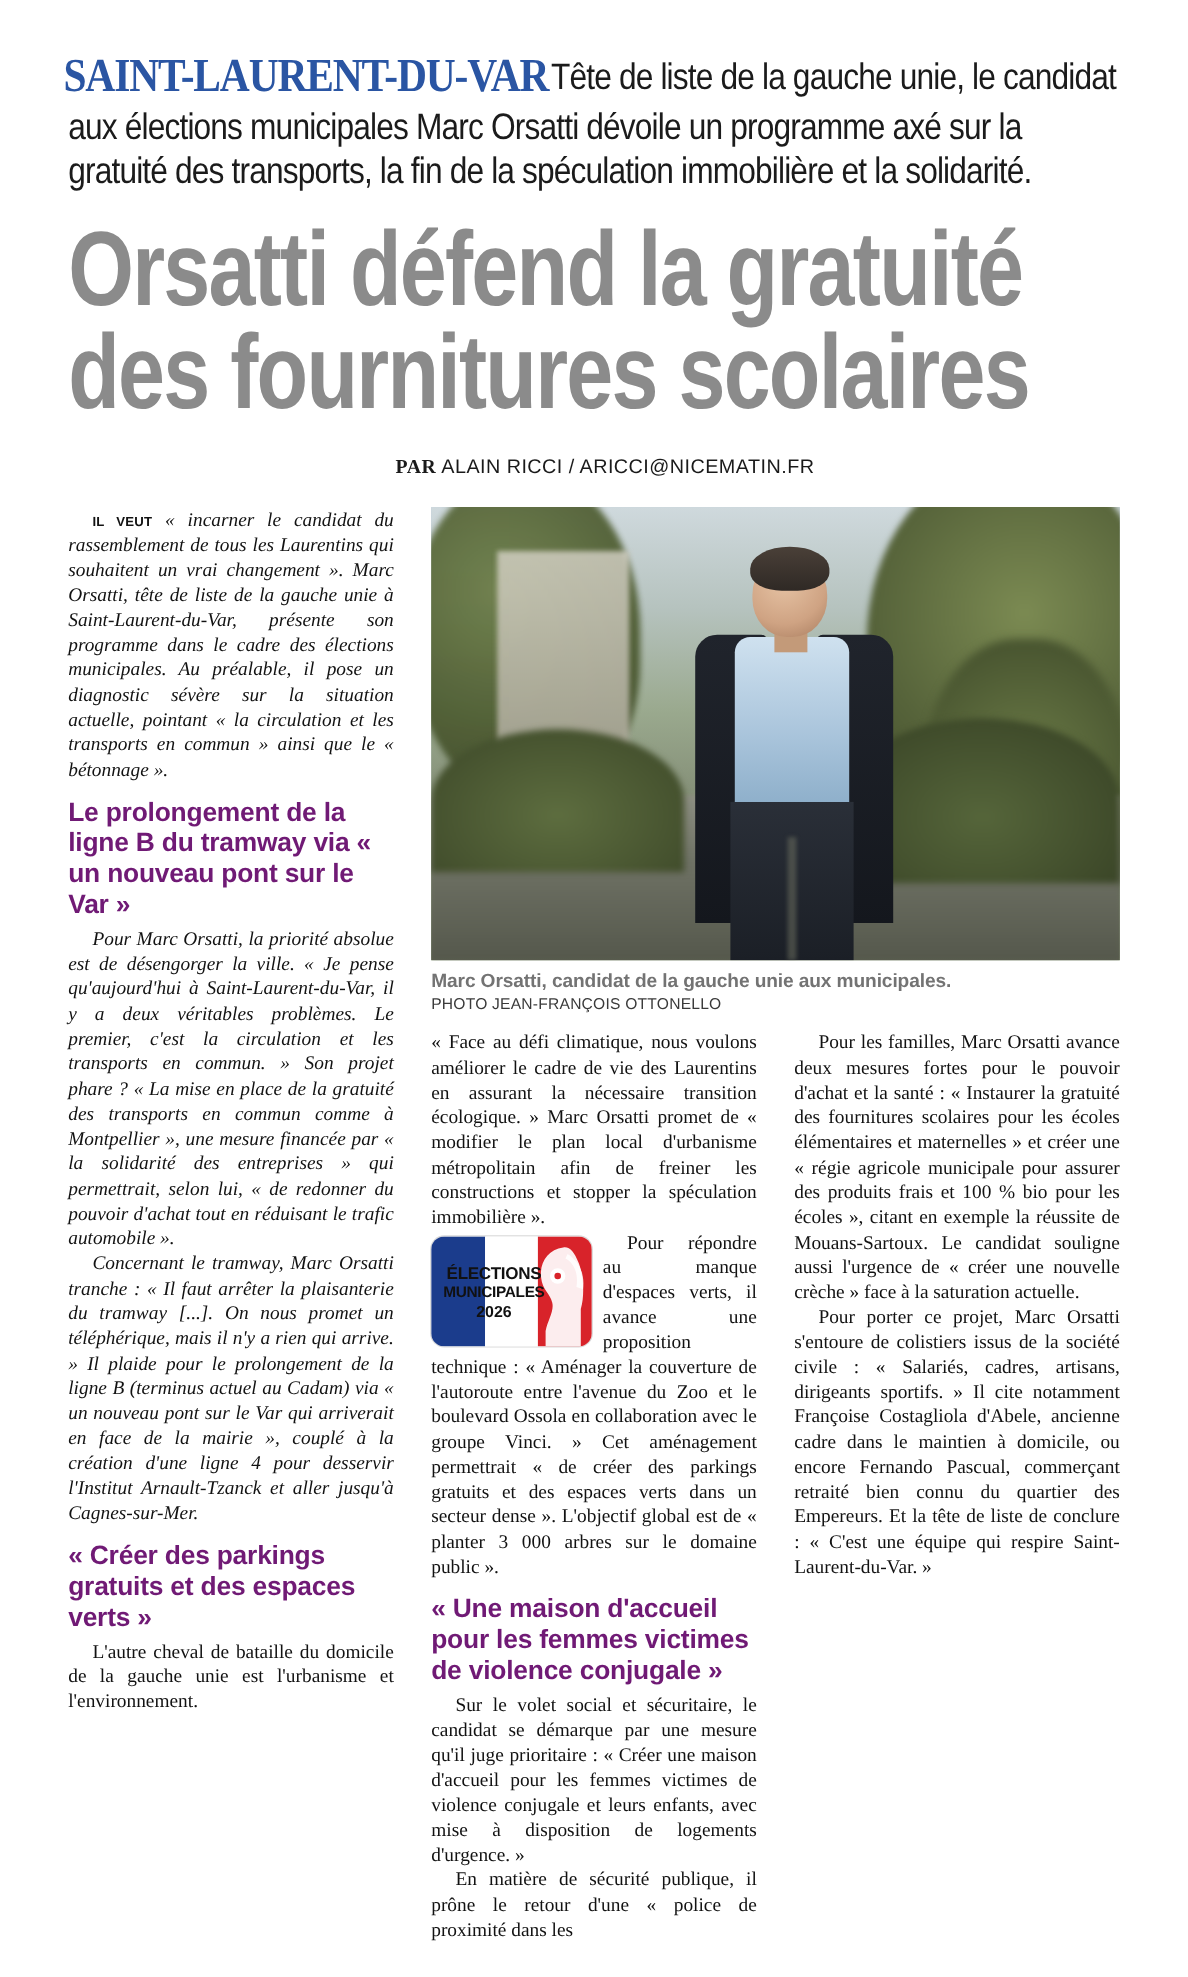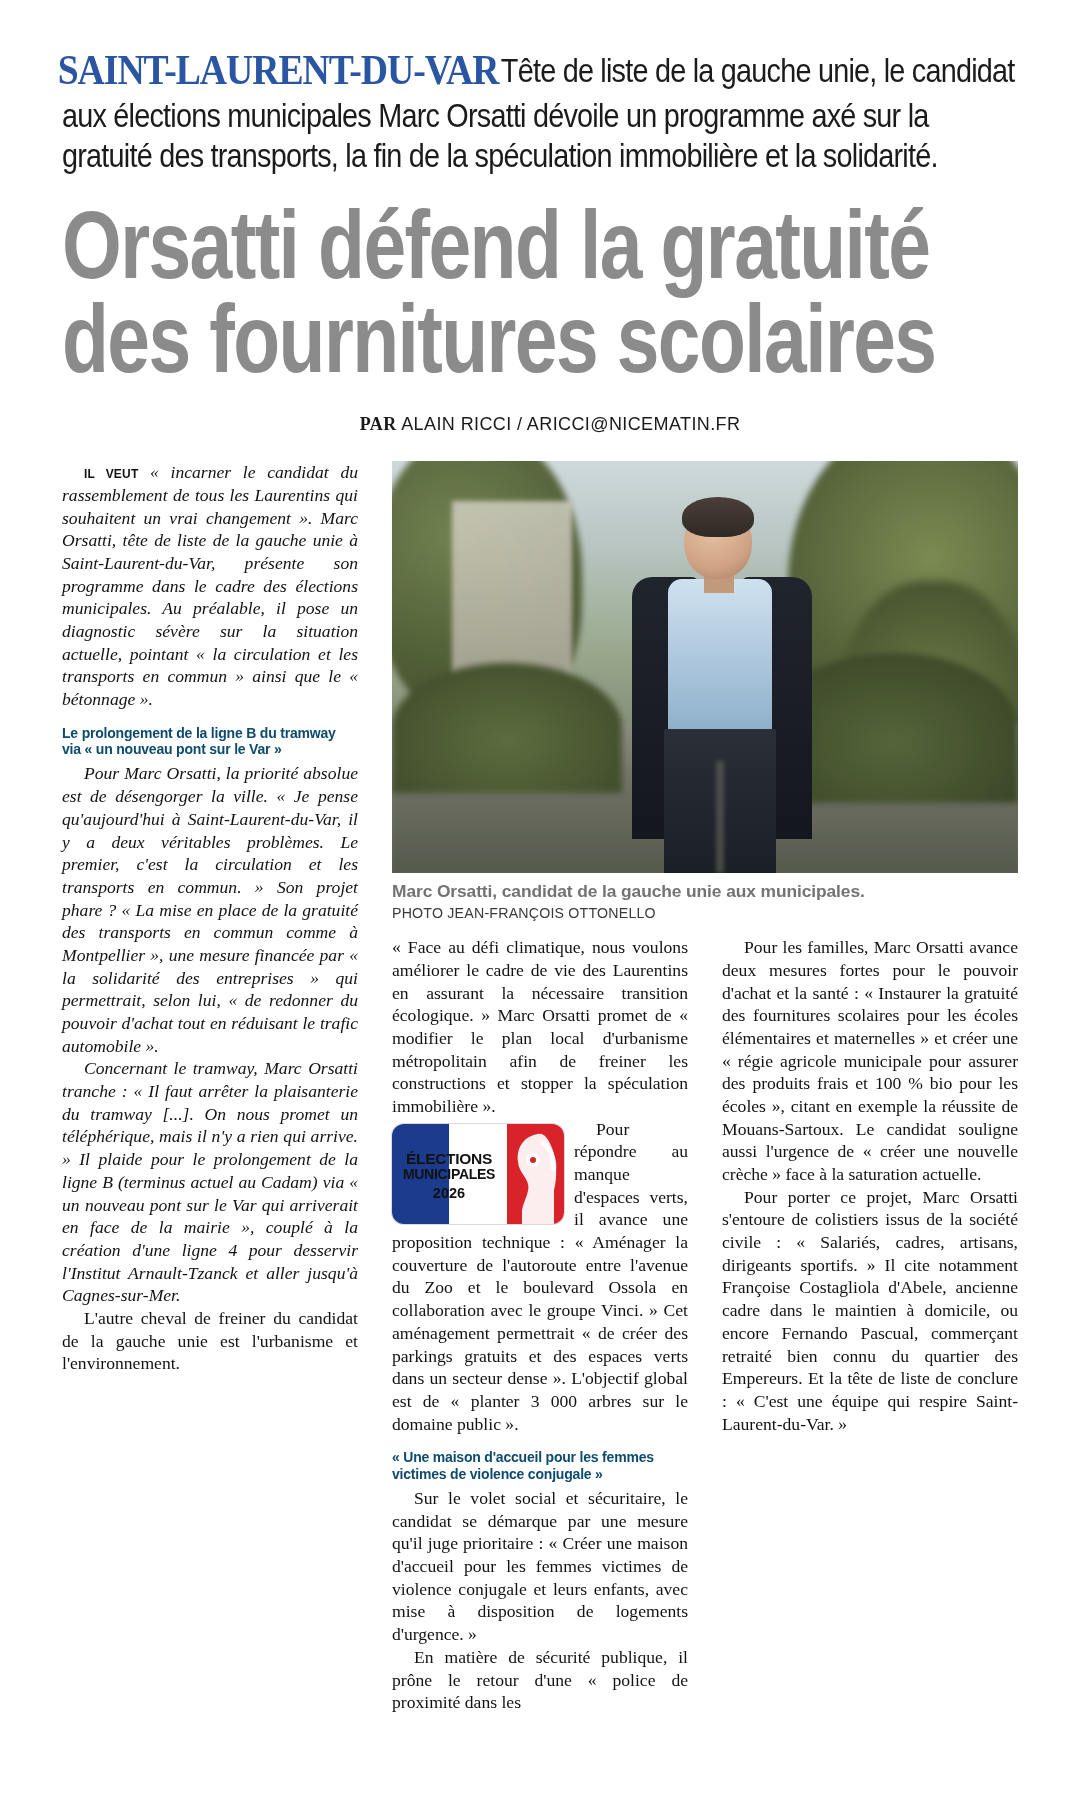--- a/index.html
+++ b/index.html
@@ -98,23 +98,23 @@
     font-family: "Liberation Sans", sans-serif;
     font-weight: bold;
     font-size: 12px;
     letter-spacing: 0.2px;
   }
   .ital { font-style: italic; }
 
   .subhead {
     font-family: "Liberation Sans", sans-serif;
     font-weight: bold;
-    font-size: 14px;
+    font-size: 24px;
     line-height: 1.17;
-    color: #0c4a6e;
+    color: #701a75;
     margin: 14px 0 5px 0;
     text-indent: 0;
     letter-spacing: -0.2px;
   }
 
   
   .photo-block {
     position: absolute;
     left: 330px;
     top: 0;
@@ -170,21 +170,21 @@
     font-family: "Liberation Sans", sans-serif;
     font-size: 14.2px;
     color: #3a3a3a;
     margin-top: 3px;
     letter-spacing: 0.2px;
   }
 
   
   .badge {
     float: left;
-    width: 172px;
+    width: 146px;
     height: 100px;
     margin: 6px 10px 4px 0;
     position: relative;
     border-radius: 12px;
     overflow: hidden;
     box-shadow: 0 0 0 1px #d9d9d9;
     shape-outside: margin-box;
   }
   .badge .flag-b { position:absolute; left:0;  top:0; width:33.4%; height:100%; background:#1b3c8c; }
   .badge .flag-w { position:absolute; left:33.4%; top:0; width:33.2%; height:100%; background:#ffffff; }
@@ -247,21 +247,22 @@
       <div class="credit">PHOTO JEAN-FRANÇOIS OTTONELLO</div>
     </div>
 
     <div class="col col-1">
       <p class="txt lead">
         <span class="drop">IL VEUT</span><span class="ital"> « incarner le candidat du rassemblement de tous les Laurentins qui souhaitent un vrai changement ». Marc Orsatti, tête de liste de la gauche unie à Saint-Laurent-du-Var, présente son programme dans le cadre des élections municipales. Au préalable, il pose un diagnostic sévère sur la situation actuelle, pointant « la circulation et les transports en commun » ainsi que le « bétonnage ».</span>
       </p>
       <h2 class="subhead">Le prolongement de la ligne B du tramway via « un nouveau pont sur le Var »</h2>
       <p class="txt ital">Pour Marc Orsatti, la priorité absolue est de désengorger la ville. « Je pense qu'aujourd'hui à Saint-Laurent-du-Var, il y a deux véritables problèmes. Le premier, c'est la circulation et les transports en commun. » Son projet phare ? « La mise en place de la gratuité des transports en commun comme à Montpellier », une mesure financée par « la solidarité des entreprises » qui permettrait, selon lui, « de redonner du pouvoir d'achat tout en réduisant le trafic automobile ».</p>
       <p class="txt ital">Concernant le tramway, Marc Orsatti tranche : « Il faut arrêter la plaisanterie du tramway [...]. On nous promet un téléphérique, mais il n'y a rien qui arrive. » Il plaide pour le prolongement de la ligne B (terminus actuel au Cadam) via « un nouveau pont sur le Var qui arriverait en face de la mairie », couplé à la création d'une ligne 4 pour desservir l'Institut Arnault-Tzanck et aller jusqu'à Cagnes-sur-Mer.</p>
-      <p class="txt">L'autre cheval de freiner du candidat de la gauche unie est l'urbanisme et l'environnement.</p>
+      <h2 class="subhead">« Créer des parkings gratuits et des espaces verts »</h2>
+      <p class="txt">L'autre cheval de bataille du domicile de la gauche unie est l'urbanisme et l'environnement.</p>
     </div>
 
     <div class="col col-2" style="top:475px;">
       <p class="txt noind">« Face au défi climatique, nous voulons améliorer le cadre de vie des Laurentins en assurant la nécessaire transition écologique. » Marc Orsatti promet de « modifier le plan local d'urbanisme métropolitain afin de freiner les constructions et stopper la spéculation immobilière ».</p>
       <div class="clearfix">
         <div class="badge">
           <div class="flag-b"></div>
           <div class="flag-w"></div>
           <div class="flag-r"></div>
           <svg class="mar" viewBox="0 0 54 94">

